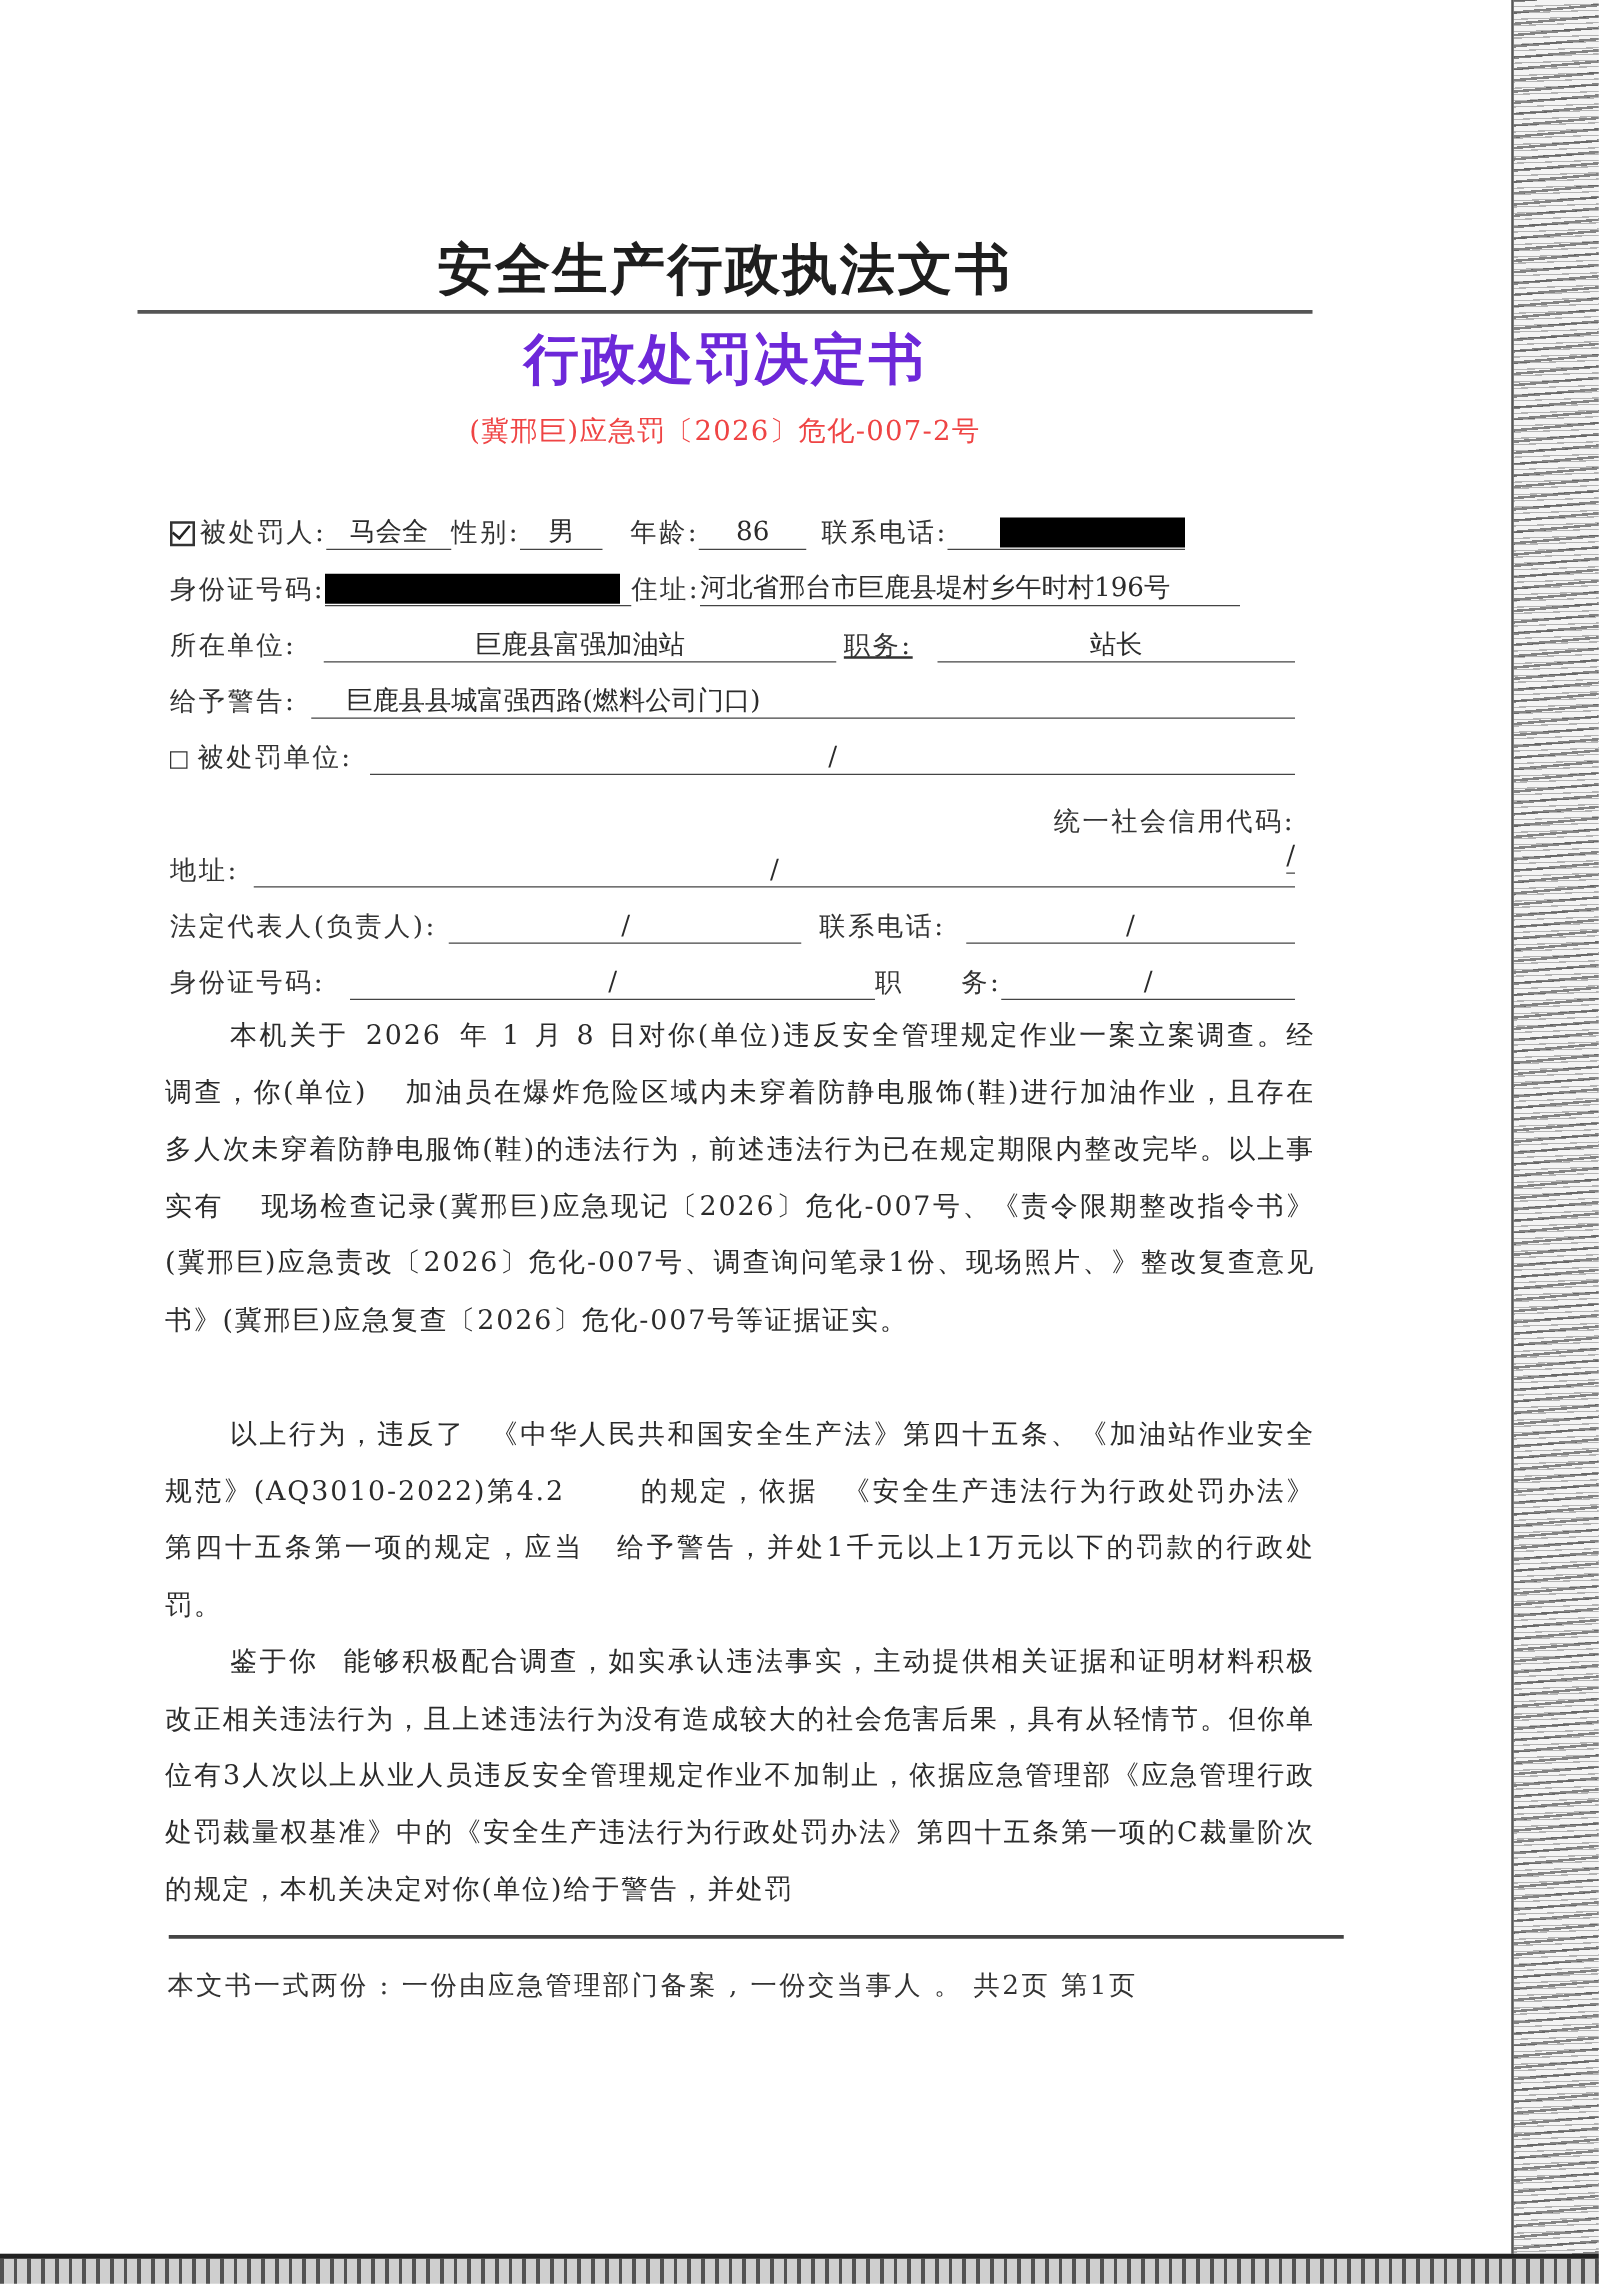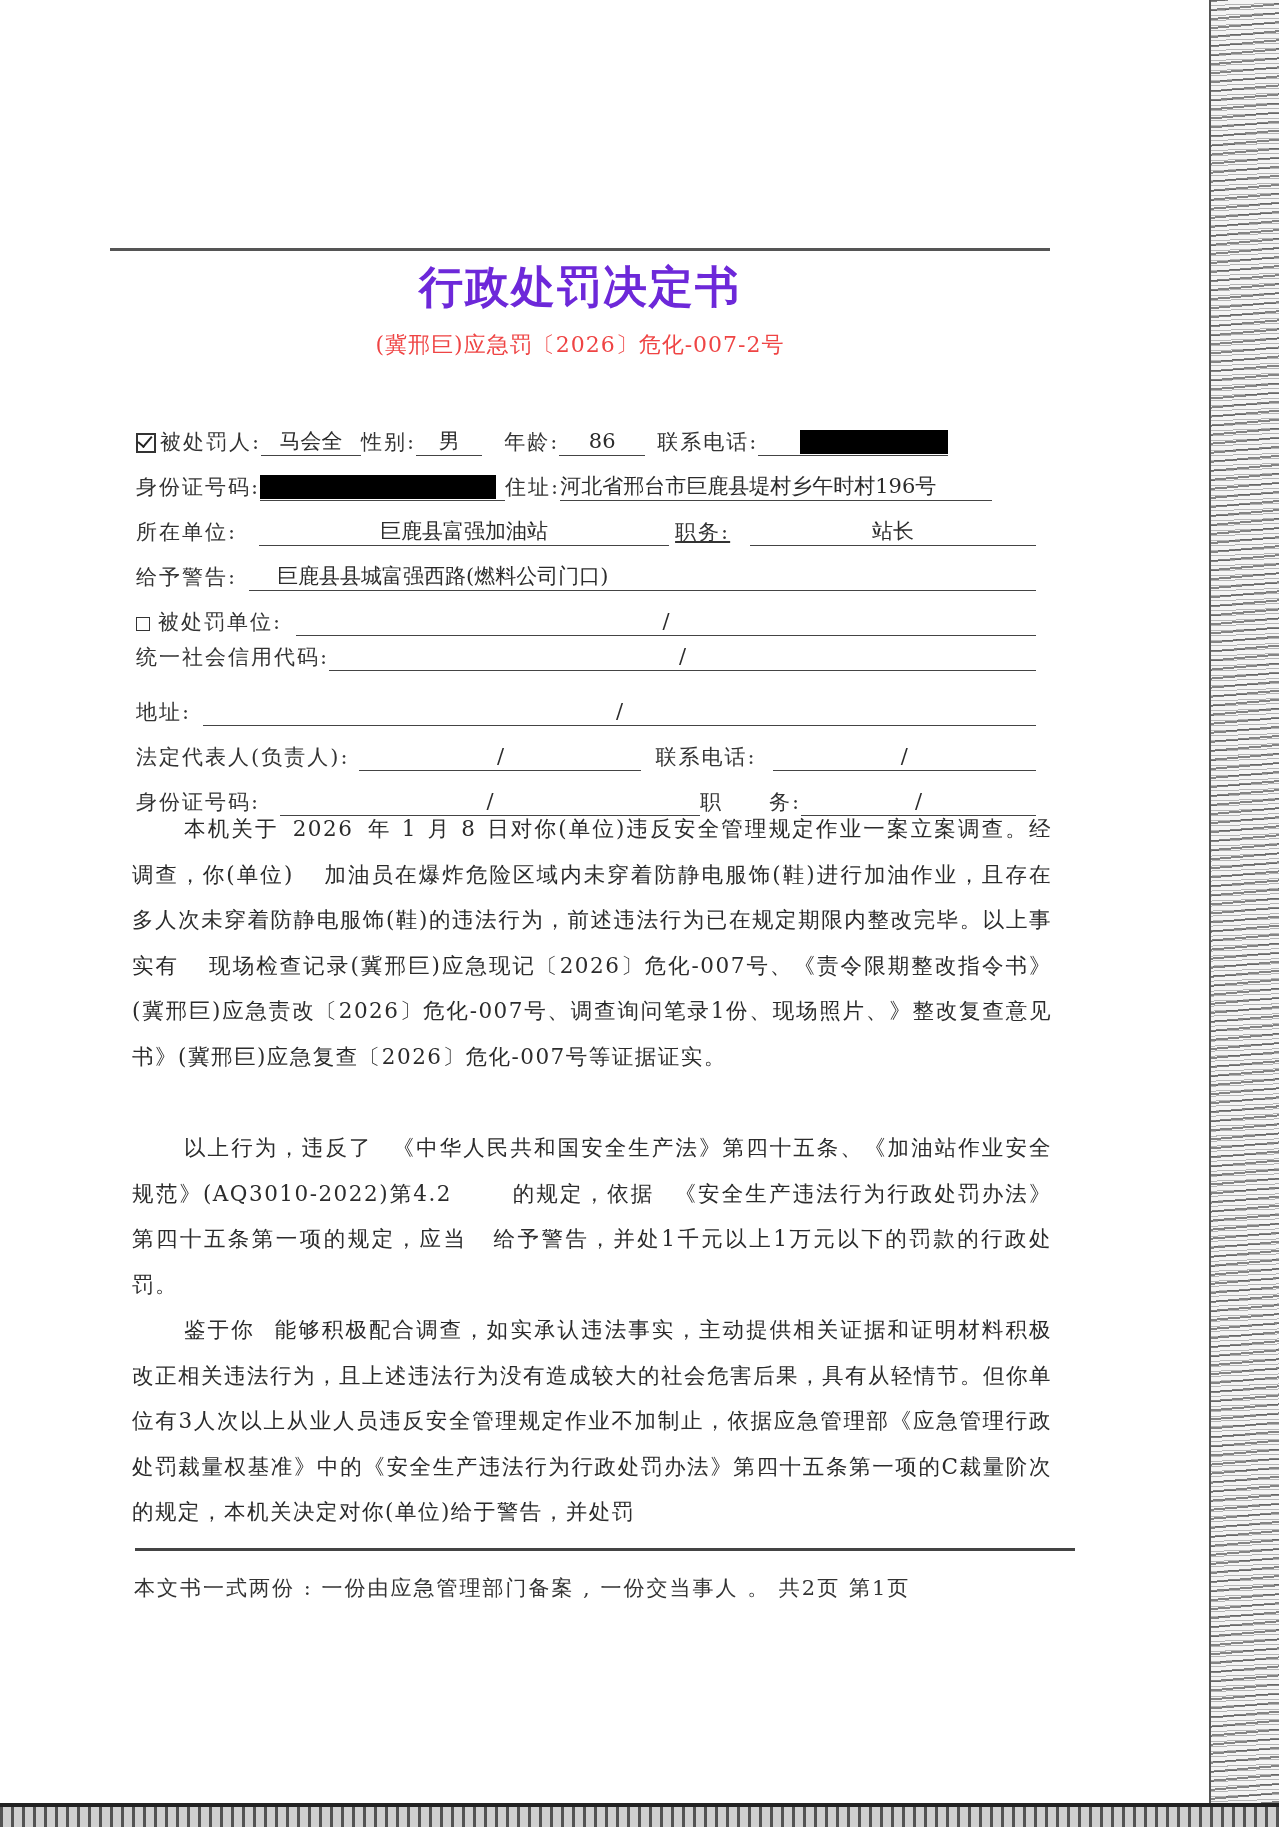--- a/index.html
+++ b/index.html
@@ -33,21 +33,21 @@
   .title2 {
     position: absolute; left: 0; width: 1160px; top: 258px; text-align: center;
     font-size: 44px; font-weight: bold; letter-spacing: 2px; color: #6d28d9;
   }
   .doc-no {
     position: absolute; left: 0; width: 1160px; top: 330px; text-align: center;
     font-size: 22px; letter-spacing: 1px; color: #ef4444;
   }
   .row {
     position: absolute; left: 136px; width: 900px; height: 30px;
-    font-size: 21px; white-space: nowrap; display: flex; align-items: flex-end; margin-top: 16px;
+    font-size: 21px; white-space: nowrap; display: flex; align-items: flex-end;
   }
   .lbl { color: #333; letter-spacing: 2px; }
   .fill {
     display: inline-block; border-bottom: 1.5px solid #444; text-align: center;
     padding-bottom: 1px; color: #2b2b2b; height: 26px; line-height: 26px;
   }
   .fill.grow { flex: 1; }
   .redact { display: inline-block; background: #000; height: 24px; vertical-align: bottom; }
   .check { display: inline-block; width: 16px; height: 16px; border: 2px solid #333; margin-right: 4px; position: relative; top: -3px; }
   .check.on::after { content: ""; position: absolute; left: 3px; top: -2px; width: 6px; height: 12px; border-right: 2.5px solid #222; border-bottom: 2.5px solid #222; transform: rotate(40deg); }
@@ -63,20 +63,21 @@
   }
 </style>
 </head>
 <body>
 
 <div class="edge-right"></div>
 <div class="edge-bottom"></div>
 
 <div class="page">
 
+  <div class="title1">安全生产行政执法文书</div>
   <div class="rule-top"></div>
   <div class="title2">行政处罚决定书</div>
   <div class="doc-no">(冀邢巨)应急罚〔2026〕危化-007-2号</div>
 
   <div class="row" style="top:410px;">
     <span class="check on"></span>
     <span class="lbl">被处罚人:</span>
     <span class="fill" style="width:100px;">马会全</span>
     <span class="lbl">性别:</span>
     <span class="fill" style="width:66px;">男</span>
@@ -104,21 +105,21 @@
     <span class="lbl">给予警告:</span>
     <span class="fill grow" style="margin-left:12px; text-align:left; padding-left:28px;">巨鹿县县城富强西路(燃料公司门口)</span>
   </div>
 
   <div class="row" style="top:590px;">
     <span class="check" style="width:12px;height:12px;border-width:1.5px;margin-right:8px;top:-5px;"></span>
     <span class="lbl">被处罚单位:</span>
     <span class="fill grow" style="margin-left:14px;">/</span>
   </div>
 
-  <div class="row" style="top:625px;">
+  <div class="row" style="top:643px;flex-direction:column;">
     <span class="lbl">统一社会信用代码:</span>
     <span class="fill grow">/</span>
   </div>
 
   <div class="row" style="top:680px;">
     <span class="lbl">地址:</span>
     <span class="fill grow" style="margin-left:12px;">/</span>
   </div>
 
   <div class="row" style="top:725px;">

